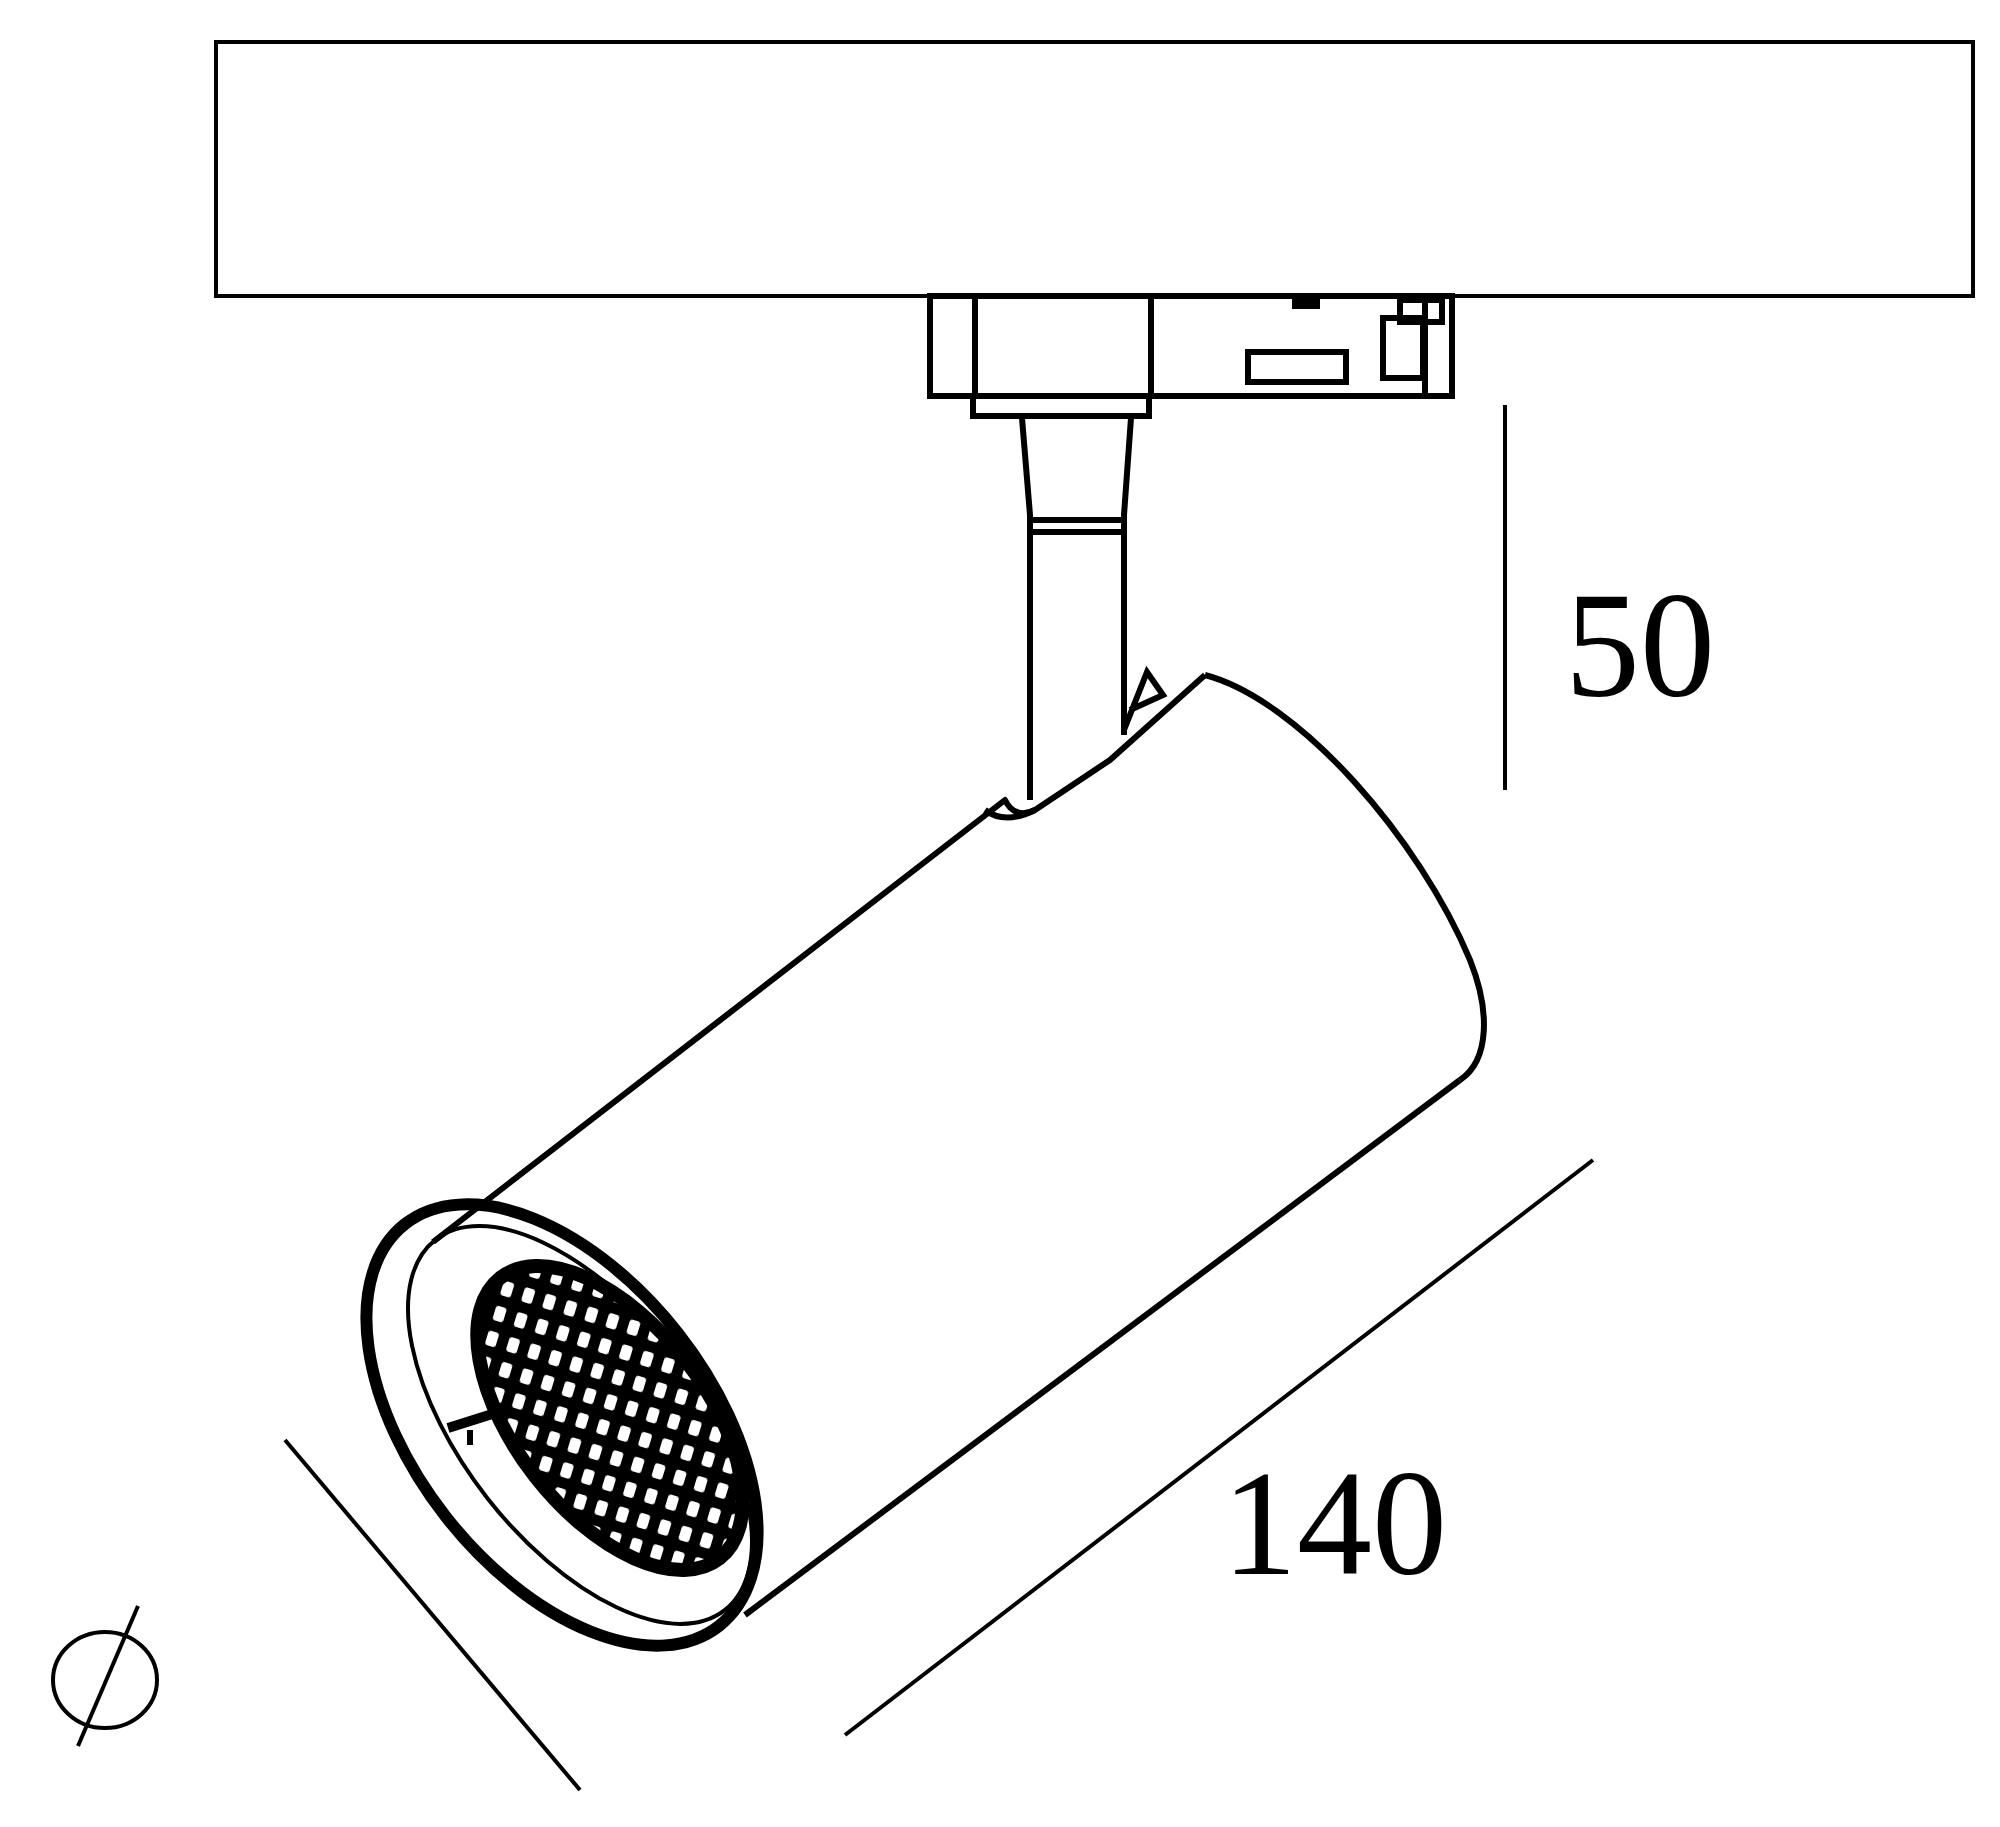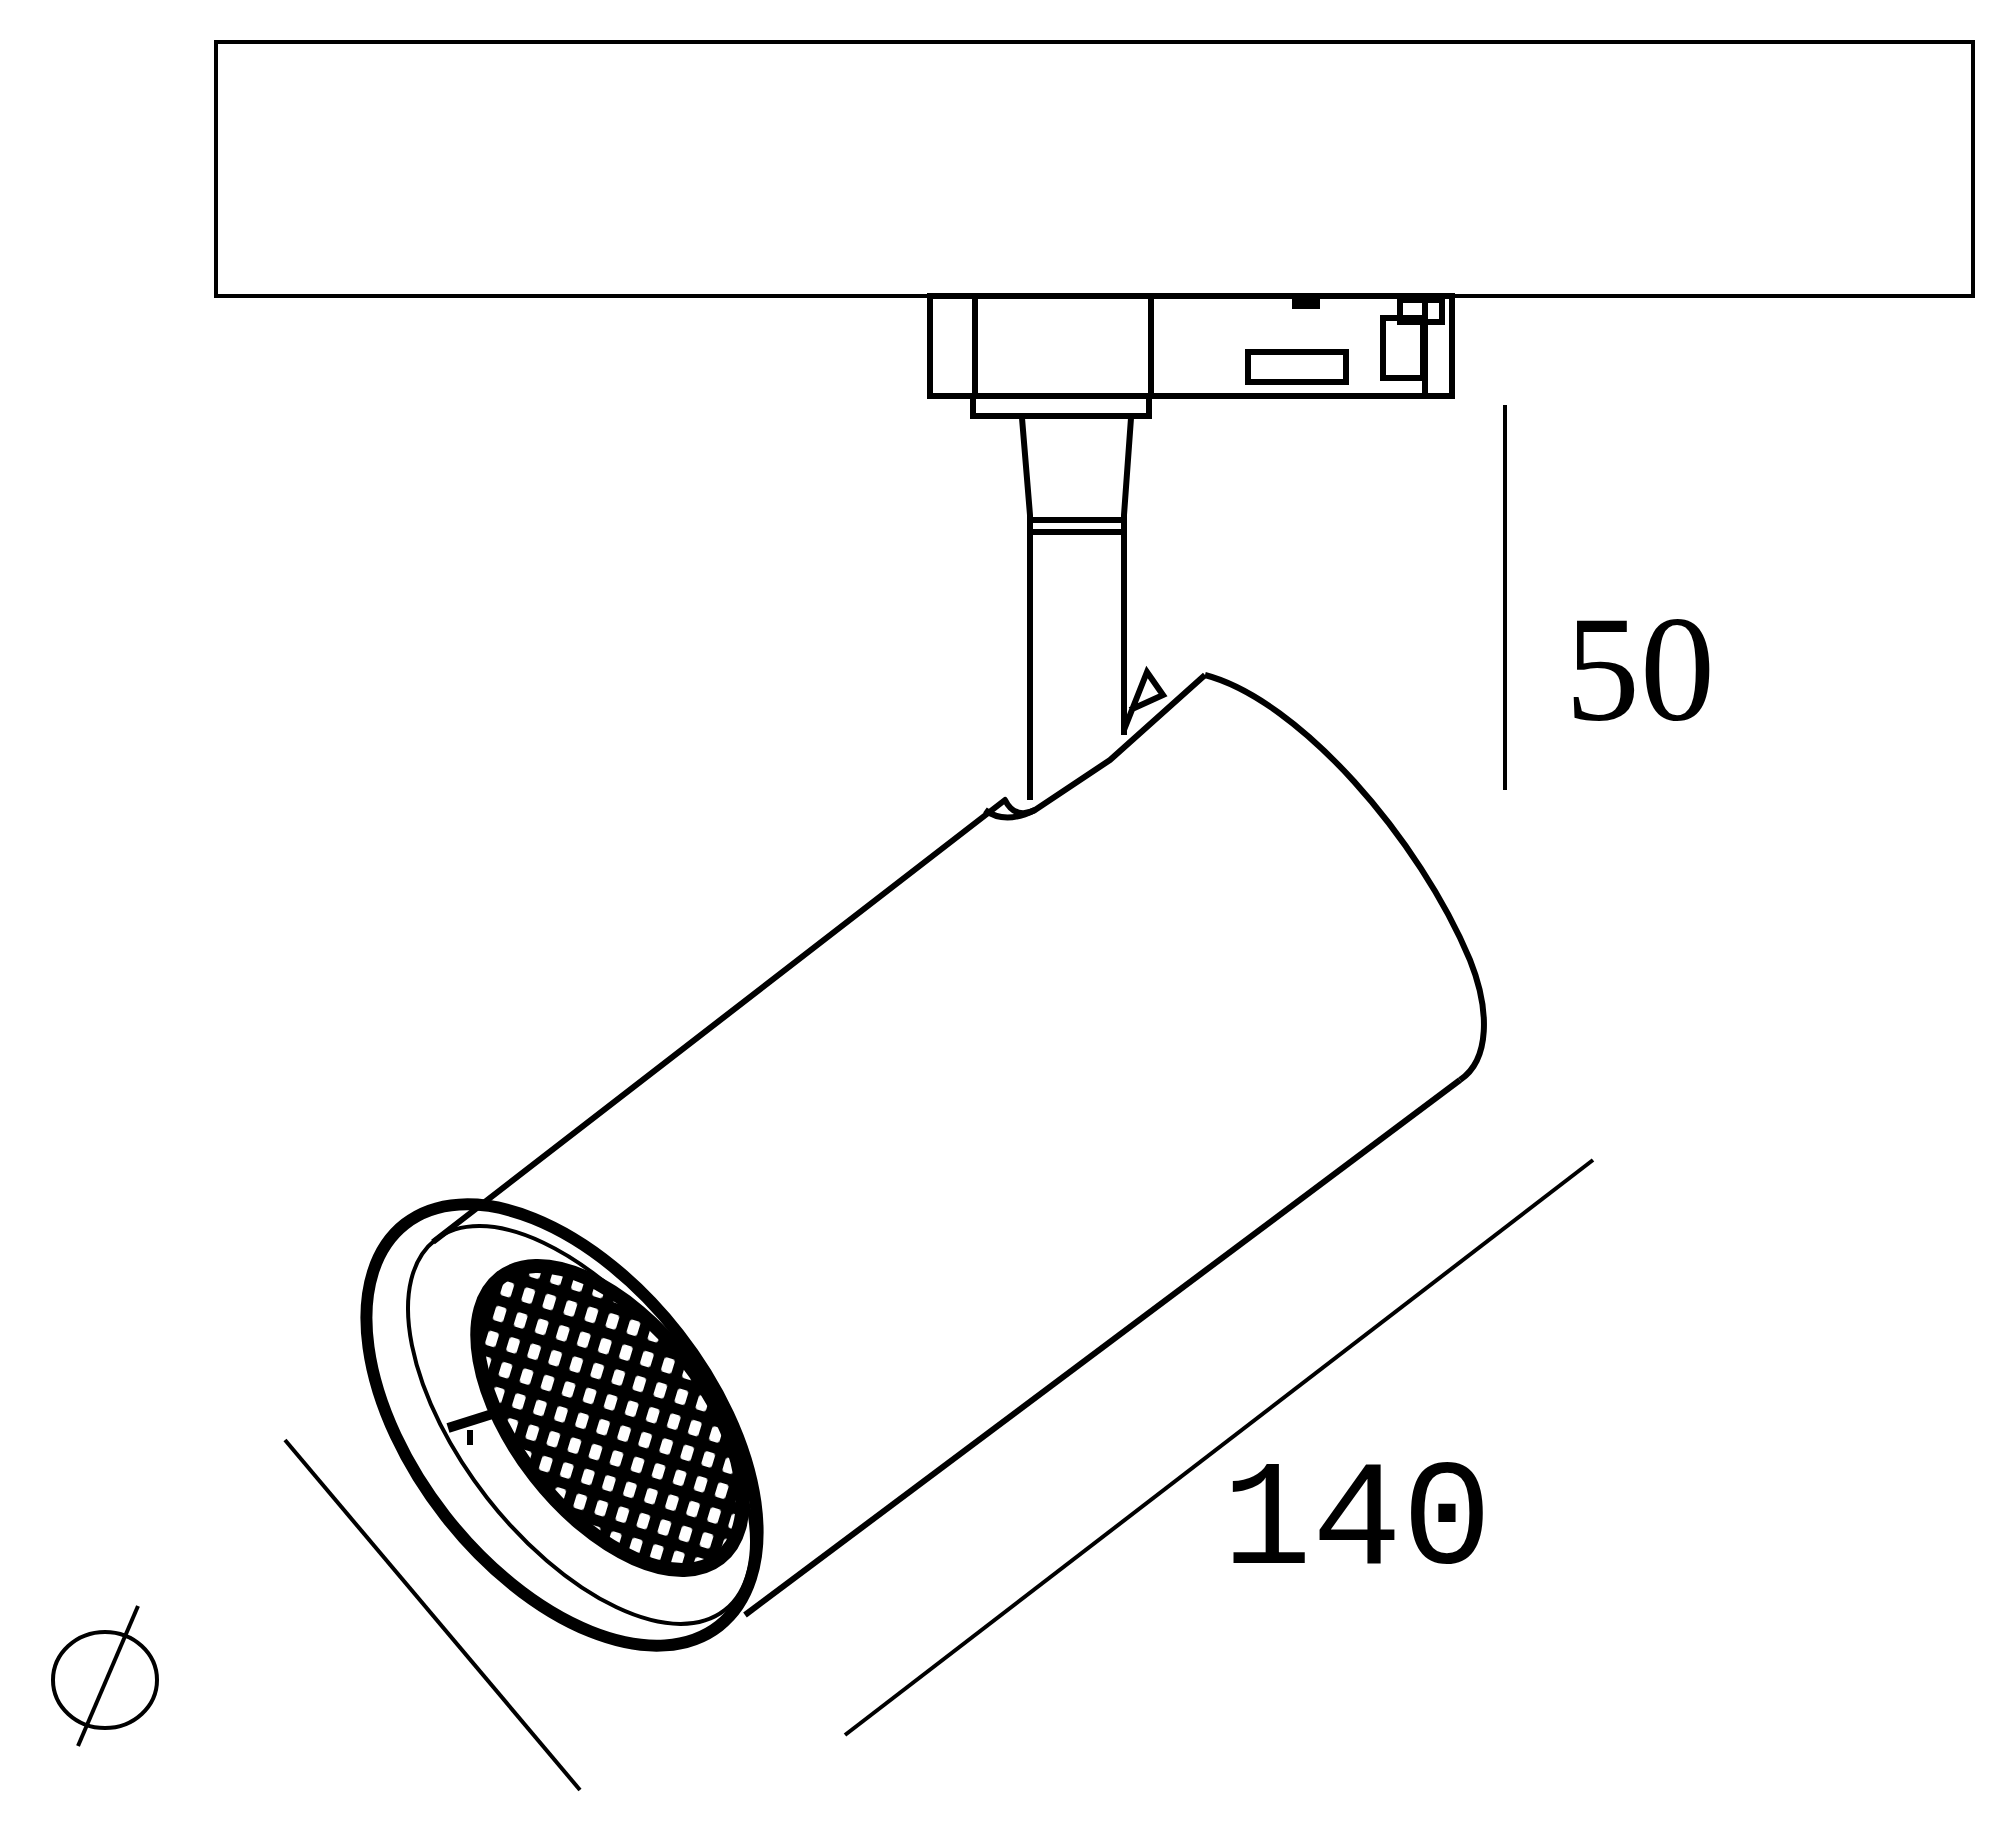--- a/index.html
+++ b/index.html
@@ -5,22 +5,22 @@
     html, body { margin: 0; padding: 0; background: #ffffff; }
     body { width: 2000px; height: 1827px; position: relative; overflow: hidden; }
     .drawing { position: absolute; left: 0; top: 0; width: 2000px; height: 1827px; }
     .dim-label {
       position: absolute;
       font-family: "Liberation Serif", "DejaVu Serif", serif;
       color: #000000;
       line-height: 1;
       white-space: nowrap;
     }
-    #lbl-50 { left: 1565px; top: 570px; font-size: 150px; margin-top: 24px; }
-    #lbl-140 { left: 1222px; top: 1448px; font-size: 150px; font-family: Liberation Mono, monospace; }
+    #lbl-50 { left: 1565px; top: 570px; font-size: 150px; }
+    #lbl-140 { left: 1222px; top: 1448px; font-size: 150px; }
     #lbl-70 { left: 50px; top: 1600px; font-size: 150px; display: flex; align-items: center; }
     #lbl-70 .dia { display: inline-block; width: 115px; height: 150px; position: relative; margin-right: 30px; }
   </style>
 </head>
 <body>
 
 <svg class="drawing" viewBox="0 0 2000 1827" xmlns="http://www.w3.org/2000/svg">
   <defs>
     <pattern id="honeycomb" width="26" height="22" patternUnits="userSpaceOnUse" patternTransform="rotate(-35)">
       <rect width="26" height="22" fill="#000"></rect>

